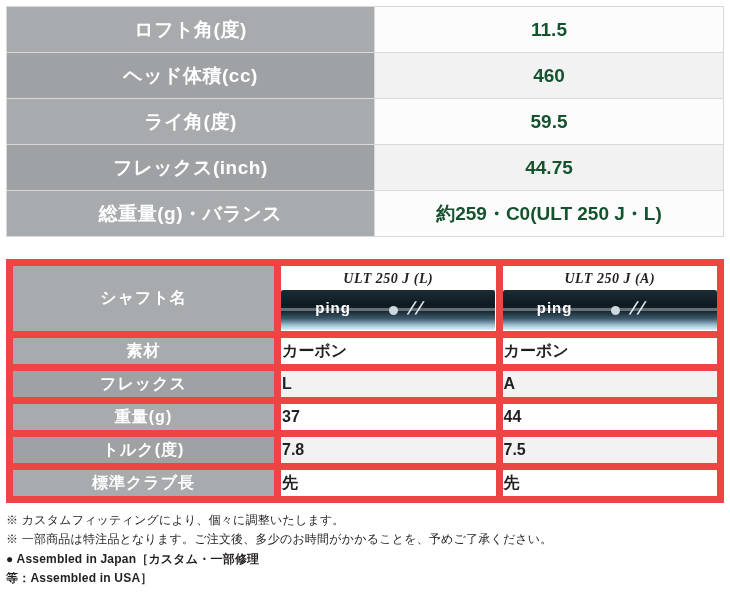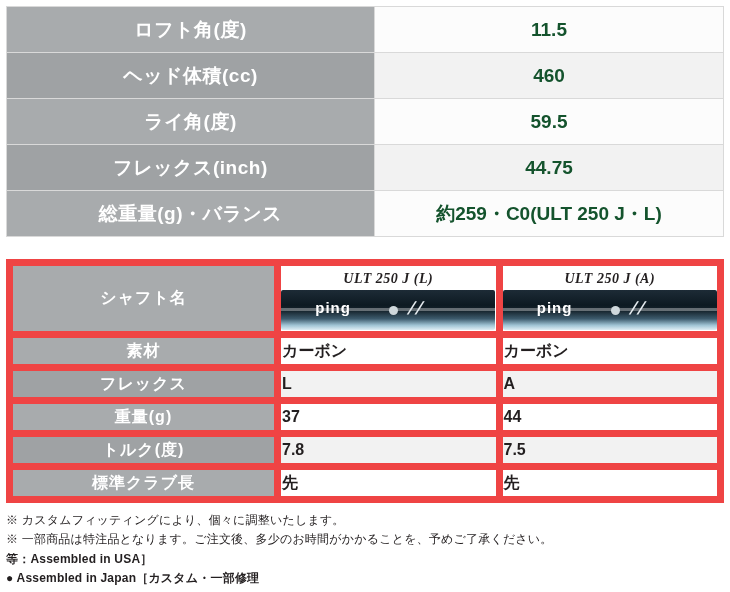--- a/index.html
+++ b/index.html
@@ -254,17 +254,17 @@
         <td class="slbl">標準クラブ長</td>
         <td class="sval">先</td>
         <td class="sval">先</td>
       </tr>
     </tbody>
   </table>
 
   <div class="notes">
     <div>※ カスタムフィッティングにより、個々に調整いたします。</div>
     <div>※ 一部商品は特注品となります。ご注文後、多少のお時間がかかることを、予めご了承ください。</div>
+    <div class="note-b">● Assembled in Japan［カスタム・一部修理</div>
     <div class="note-b">等：Assembled in USA］</div>
-    <div class="note-b">● Assembled in Japan［カスタム・一部修理</div>
   </div>
 
 </div>
 
 </body></html>

